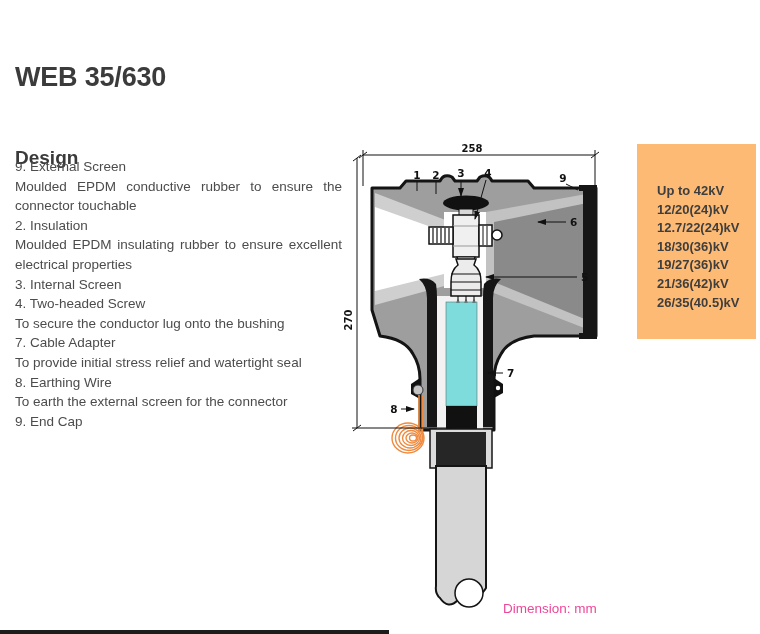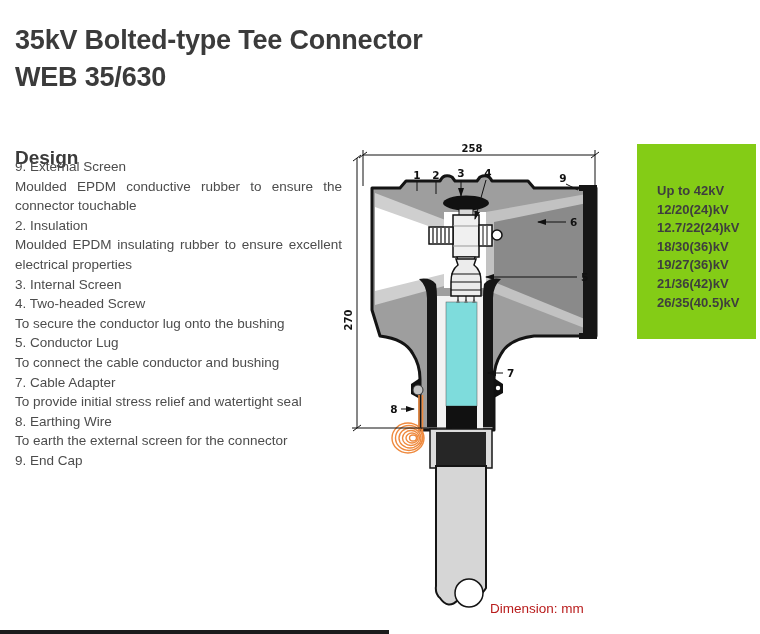--- a/index.html
+++ b/index.html
@@ -18,42 +18,42 @@
     font-size:19px;font-weight:700;color:#3a3a3a;margin-top:23px;
   }
   .design-list{
     position:absolute;left:15px;top:157px;width:327px;
     font-size:13.5px;line-height:19.6px;color:#4c4c4c;
   }
   .design-item-name{white-space:nowrap;}
   .design-item-desc{text-align:justify;text-align-last:left;}
   .voltage-box{
     position:absolute;left:637px;top:144px;width:119px;height:195px;
-    background:#84cc16;box-sizing:border-box;padding:38px 0 0 20px;
+    background:#fdba74;box-sizing:border-box;padding:38px 0 0 20px;
   }
   .voltage-header,.voltage-line{
     font-weight:700;font-size:13px;line-height:18.6px;color:#3e3e3e;
     white-space:nowrap;
   }
   .diagram-wrap{position:absolute;left:338px;top:140px;width:270px;height:494px;}
   .dimension-note{
-    position:absolute;left:490px;top:601px;
-    font-size:13.5px;color:#b91c1c;
+    position:absolute;left:503px;top:601px;
+    font-size:13.5px;color:#ec4899;
   }
   .bottom-bar{
     position:absolute;left:0;top:630px;width:389px;height:4px;background:#1c1c1c;
   }
   svg text.dimnum{font-family:"DejaVu Sans", sans-serif;font-size:10px;font-weight:bold;fill:#111;}
   svg text.plabel{font-family:"DejaVu Sans", sans-serif;font-size:10.5px;font-weight:bold;fill:#111;}
 </style>
 </head>
 <body>
 
 <h1 class="page-title">
-  <span>35kV Bolted-type Tee Connector</span><br>
+  <br>
   <span>WEB 35/630</span>
 </h1>
 
 <div class="design-heading">Design</div>
 
 <div class="design-list">
 
     <div class="design-item">
       <div class="design-item-name">9. External Screen</div>
       <div class="design-item-desc">Moulded EPDM conductive rubber to ensure the connector touchable</div>
@@ -66,24 +66,20 @@
 
     <div class="design-item">
       <div class="design-item-name">3. Internal Screen</div>
     </div>
 
     <div class="design-item">
       <div class="design-item-name">4. Two-headed Screw</div>
       <div class="design-item-desc">To secure the conductor lug onto the bushing</div>
     </div>
 
-    <div class="design-item">
-      <div class="design-item-name">5. Conductor Lug</div>
-      <div class="design-item-desc">To connect the cable conductor and bushing</div>
-    </div>
 
 
     <div class="design-item">
       <div class="design-item-name">7. Cable Adapter</div>
       <div class="design-item-desc">To provide initial stress relief and watertight seal</div>
     </div>
 
     <div class="design-item">
       <div class="design-item-name">8. Earthing Wire</div>
       <div class="design-item-desc">To earth the external screen for the connector</div>

